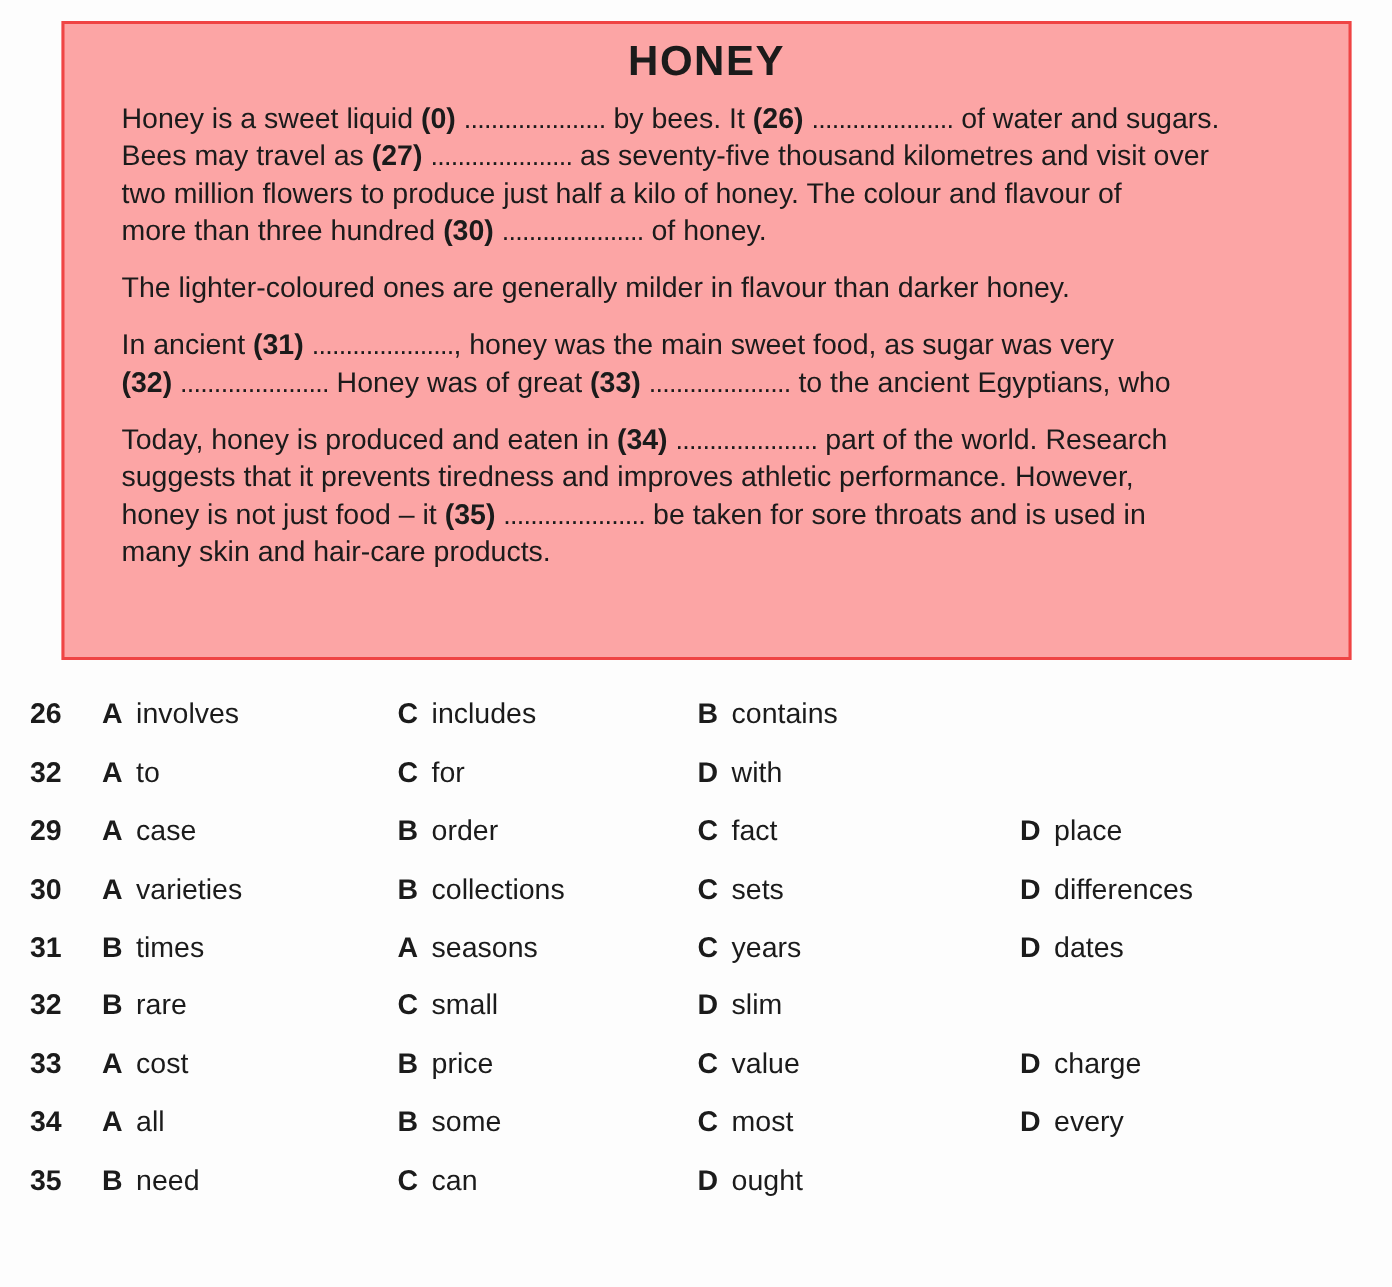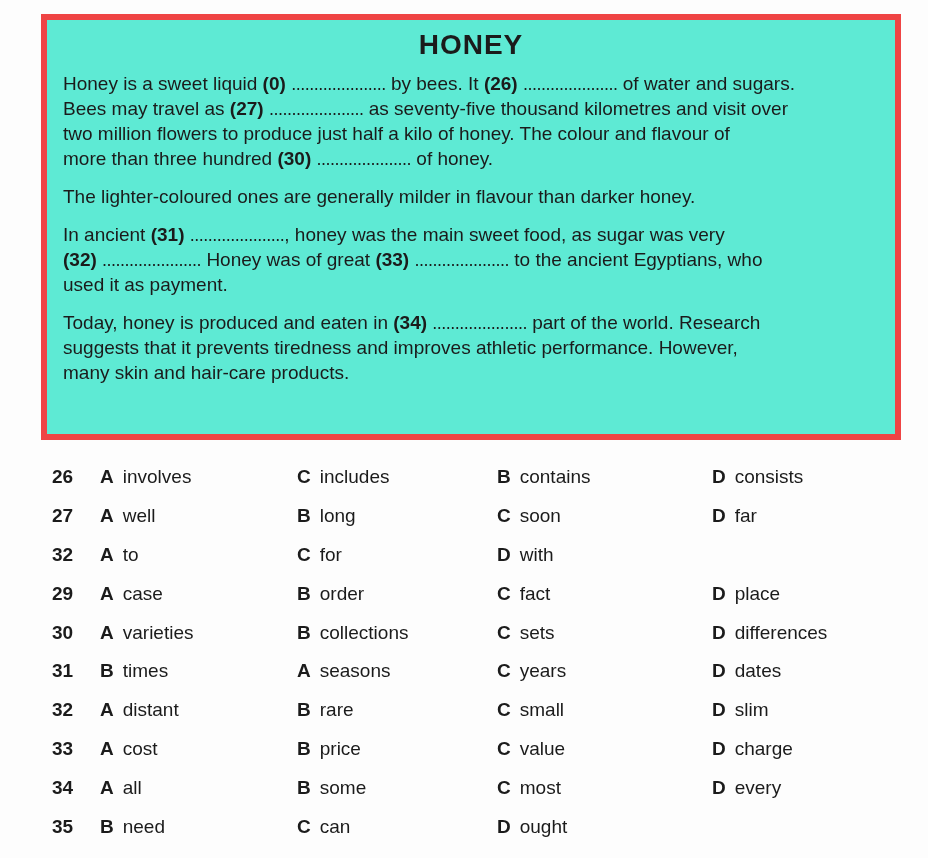--- a/index.html
+++ b/index.html
@@ -12,35 +12,36 @@
     color: #1b1b1b;
     font-family: "Liberation Sans", sans-serif;
     overflow: hidden;
   }
   .passage-box {
     position: absolute;
     left: 41px;
     top: 14px;
     width: 860px;
     height: 426px;
-    border: 6px solid #ef4444;
-    background: #5eead4;
+    border: 2px solid #ef4444;
+    background: #fca5a5;
   }
   .title {
     margin: 9px 0 10px 0;
     text-align: center;
     font-size: 28px;
     line-height: 32px;
     font-weight: bold;
     letter-spacing: 1px;
     font-family: "Liberation Sans", sans-serif;
   }
   .passage {
     padding: 0 12px 0 16px;
     font-size: 19px;
+    margin-left: 22px;
   }
   .paragraph { margin: 0 0 13px 0; }
   .pline {
     white-space: nowrap;
     height: 25px;
     line-height: 25px;
   }
   .b { font-weight: bold; }
   .dots {
     letter-spacing: -0.5px;
@@ -51,21 +52,21 @@
     left: 0;
     top: 458px;
     width: 928px;
     font-size: 19px;
   }
   .option-row {
     display: grid;
     grid-template-columns: 48px 197px 200px 215px 1fr;
     align-items: center;
     height: 38.8px;
-    padding-left: 52px;
+    padding-left: 20px;
   }
   .qnum { font-weight: bold; }
   .choice { white-space: nowrap; }
   .choice .letter { font-weight: bold; margin-right: 9px; }
 </style>
 </head>
 <body>
 
 <div class="page">
   <div class="passage-box">
@@ -76,43 +77,35 @@
           <div class="pline"><span>Bees may travel as </span><span class="b">(27)</span><span> </span><span class="dots">.....................</span><span> as seventy-five thousand kilometres and visit over</span></div>
           <div class="pline"><span>two million flowers to produce just half a kilo of honey. The colour and flavour of</span></div>
           <div class="pline"><span>more than three hundred </span><span class="b">(30)</span><span> </span><span class="dots">.....................</span><span> of honey.</span></div>
         </div>
         <div class="paragraph">
           <div class="pline"><span>The lighter-coloured ones are generally milder in flavour than darker honey.</span></div>
         </div>
         <div class="paragraph">
           <div class="pline"><span>In ancient </span><span class="b">(31)</span><span> </span><span class="dots">.....................</span><span>, honey was the main sweet food, as sugar was very</span></div>
           <div class="pline"><span class="b">(32)</span><span> </span><span class="dots">......................</span><span> Honey was of great </span><span class="b">(33)</span><span> </span><span class="dots">.....................</span><span> to the ancient Egyptians, who</span></div>
-          <div class="pline"><span>used it as payment.</span></div>
         </div>
         <div class="paragraph">
           <div class="pline"><span>Today, honey is produced and eaten in </span><span class="b">(34)</span><span> </span><span class="dots">.....................</span><span> part of the world. Research</span></div>
           <div class="pline"><span>suggests that it prevents tiredness and improves athletic performance. However,</span></div>
+          <div class="pline"><span>honey is not just food – it </span><span class="b">(35)</span><span> </span><span class="dots">.....................</span><span> be taken for sore throats and is used in</span></div>
           <div class="pline"><span>many skin and hair-care products.</span></div>
         </div>
       </div>
   </div>
   <div class="options" id="options">
       <div class="option-row">
         <span class="qnum">26</span>
         <div class="choice"><span class="letter">A</span><span class="word">involves</span></div>
         <div class="choice"><span class="letter">C</span><span class="word">includes</span></div>
         <div class="choice"><span class="letter">B</span><span class="word">contains</span></div>
-        <div class="choice"><span class="letter">D</span><span class="word">consists</span></div>
-      </div>
-      <div class="option-row">
-        <span class="qnum">27</span>
-        <div class="choice"><span class="letter">A</span><span class="word">well</span></div>
-        <div class="choice"><span class="letter">B</span><span class="word">long</span></div>
-        <div class="choice"><span class="letter">C</span><span class="word">soon</span></div>
-        <div class="choice"><span class="letter">D</span><span class="word">far</span></div>
       </div>
       <div class="option-row">
         <span class="qnum">32</span>
         <div class="choice"><span class="letter">A</span><span class="word">to</span></div>
         <div class="choice"><span class="letter">C</span><span class="word">for</span></div>
         <div class="choice"><span class="letter">D</span><span class="word">with</span></div>
       </div>
       <div class="option-row">
         <span class="qnum">29</span>
         <div class="choice"><span class="letter">A</span><span class="word">case</span></div>
@@ -129,21 +122,20 @@
       </div>
       <div class="option-row">
         <span class="qnum">31</span>
         <div class="choice"><span class="letter">B</span><span class="word">times</span></div>
         <div class="choice"><span class="letter">A</span><span class="word">seasons</span></div>
         <div class="choice"><span class="letter">C</span><span class="word">years</span></div>
         <div class="choice"><span class="letter">D</span><span class="word">dates</span></div>
       </div>
       <div class="option-row">
         <span class="qnum">32</span>
-        <div class="choice"><span class="letter">A</span><span class="word">distant</span></div>
         <div class="choice"><span class="letter">B</span><span class="word">rare</span></div>
         <div class="choice"><span class="letter">C</span><span class="word">small</span></div>
         <div class="choice"><span class="letter">D</span><span class="word">slim</span></div>
       </div>
       <div class="option-row">
         <span class="qnum">33</span>
         <div class="choice"><span class="letter">A</span><span class="word">cost</span></div>
         <div class="choice"><span class="letter">B</span><span class="word">price</span></div>
         <div class="choice"><span class="letter">C</span><span class="word">value</span></div>
         <div class="choice"><span class="letter">D</span><span class="word">charge</span></div>

